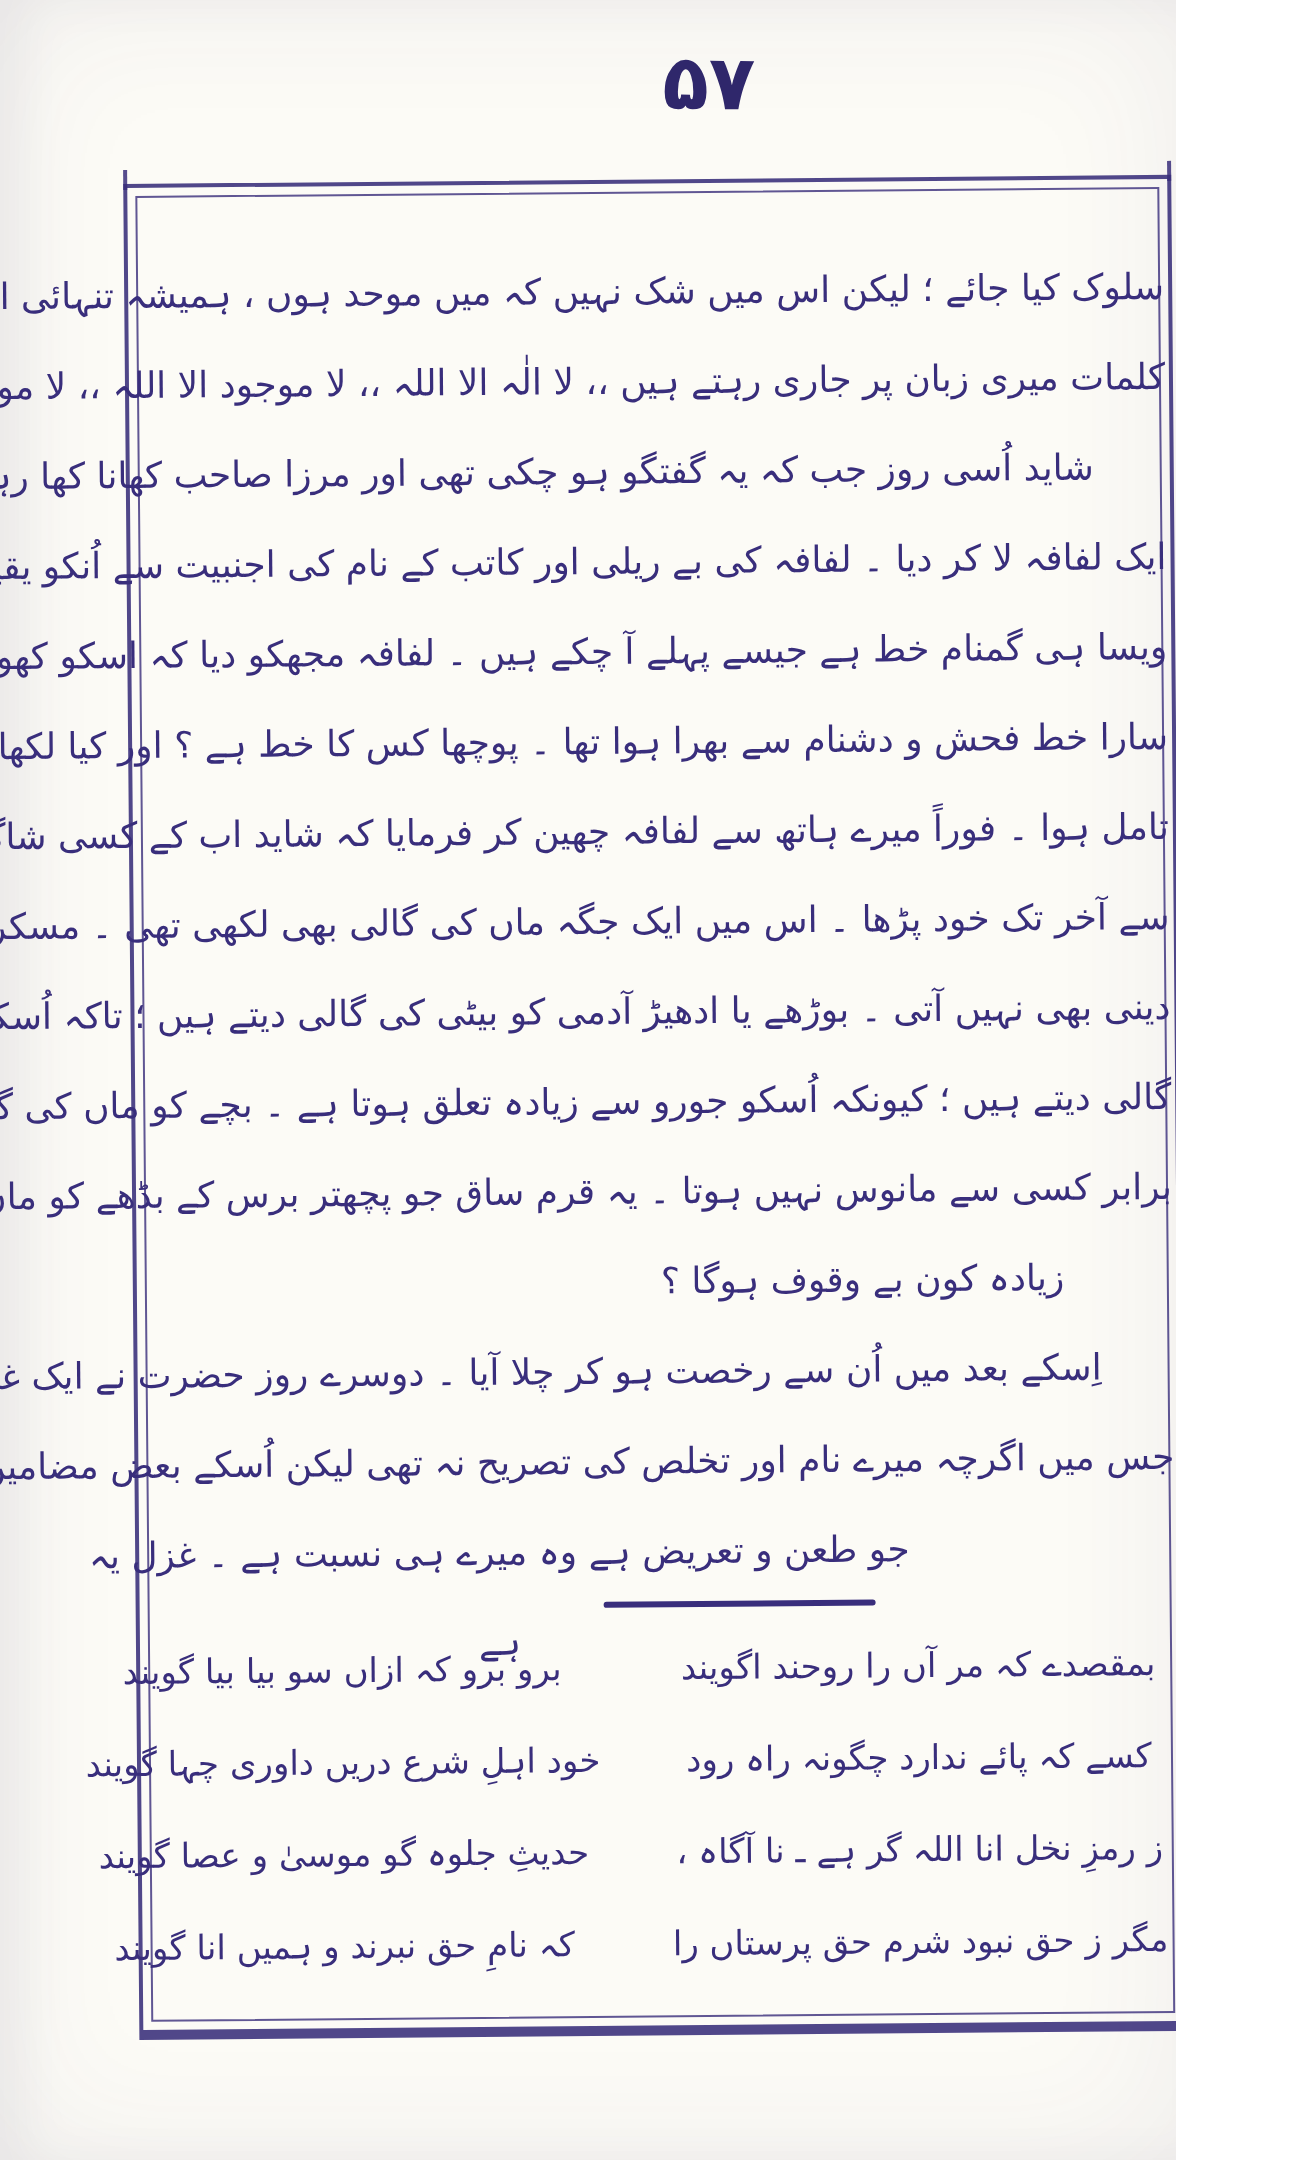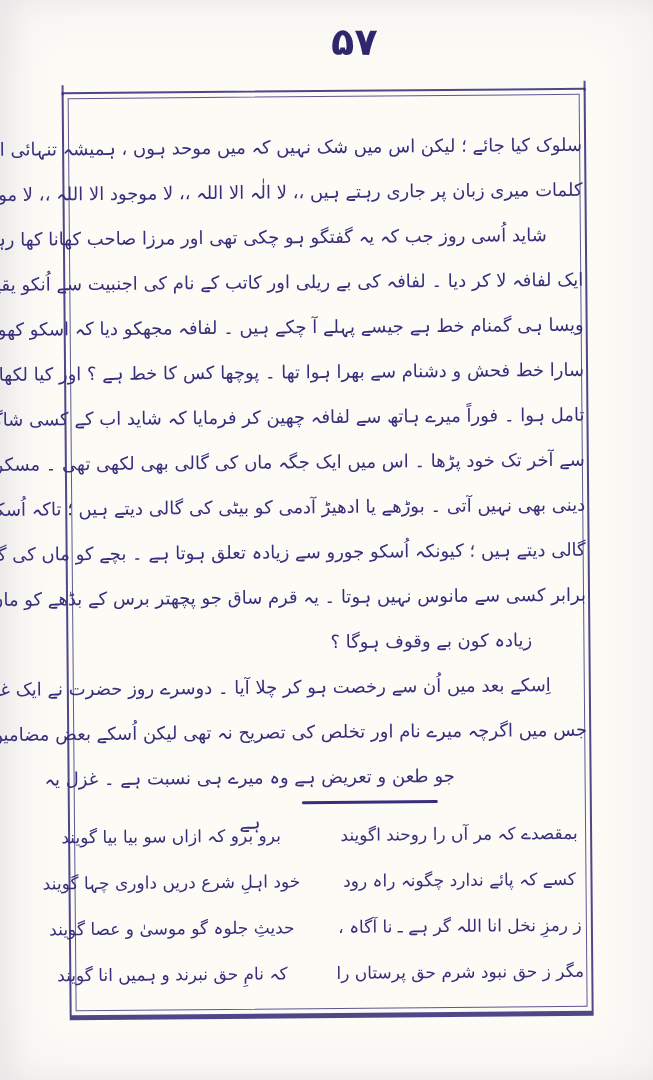--- a/index.html
+++ b/index.html
@@ -1,18 +1,18 @@
 <!DOCTYPE html>
 <html lang="ur"><head>
 <meta charset="utf-8">
 <style>
   html,body{margin:0;padding:0;background:#ffffff;}
   .page{
     position:relative;
-    width:653px;height:1080px;
+    width:588px;height:1080px;
     background:#fcfbf6;
     overflow:hidden;
     font-family:"DejaVu Sans", sans-serif;
     box-shadow: inset 0 0 70px rgba(70,58,110,0.07), inset 14px 0 22px rgba(90,80,120,0.06);
   }
   .tilt{position:absolute;inset:0;transform:rotate(-0.5deg);transform-origin:50% 55%;}
   .page-number{
     position:absolute;top:20px;left:336px;
     font-size:38px;font-weight:bold;color:#2f276b;
     letter-spacing:2px;

